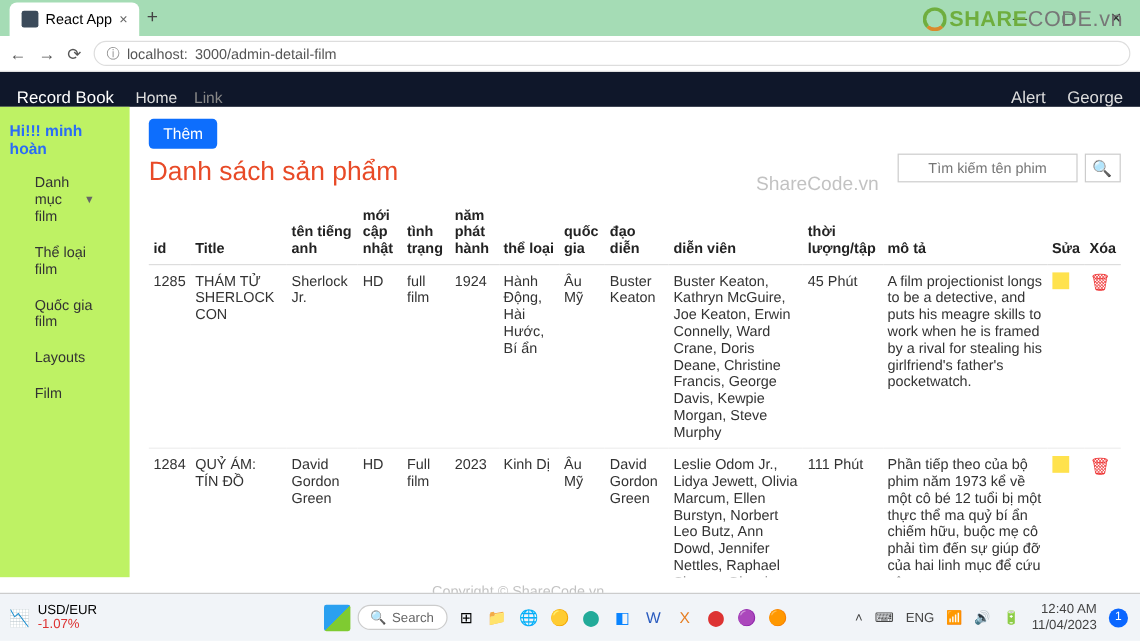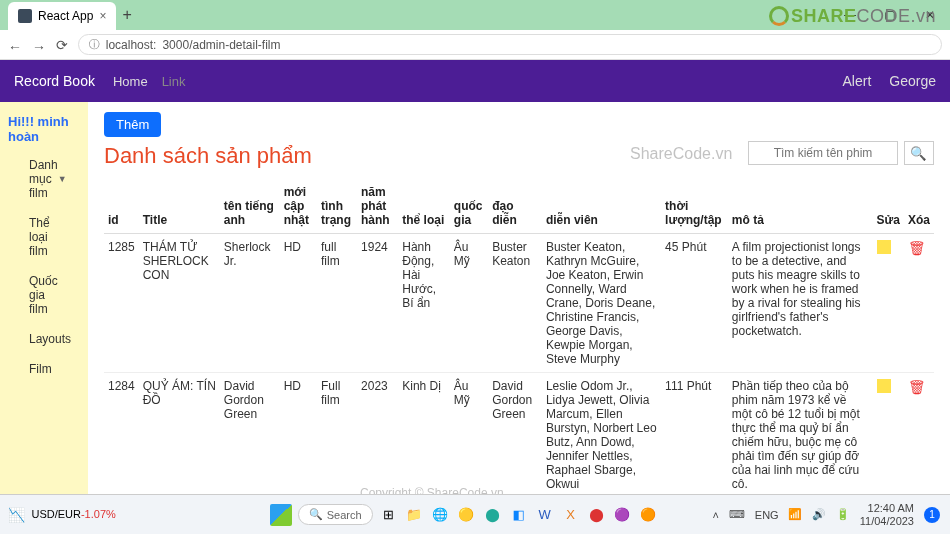--- a/index.html
+++ b/index.html
@@ -12,29 +12,29 @@
 .tab-close { color: #666; cursor: pointer; }
 .new-tab { margin-left: 6px; color: #444; font-size: 16px; }
 .win-controls { position: absolute; right: 0; display: flex; }
 .win-btn { width: 40px; height: 30px; display: flex; align-items: center; justify-content: center; color: #333; font-size: 12px; }
 .addr-bar { height: 30px; background: #fff; border-bottom: 1px solid #ddd; display: flex; align-items: center; padding: 0 8px; gap: 10px; }
 .nav-icon { color: #555; font-size: 14px; }
 .url-box { flex: 1; display: flex; align-items: center; gap: 6px; border: 1px solid #ddd; border-radius: 12px; padding: 2px 10px; font-size: 12px; color: #555; }
 .url-icon { color: #888; font-size: 11px; }
 
 
-.app-nav { height: 42px; background: #4c1d95; color: #fff; display: flex; align-items: center; padding: 0 14px; font-size: 14px; }
+.app-nav { height: 29px; background: #0f172a; color: #fff; display: flex; align-items: flex-end; padding: 0 14px; font-size: 14px; }
 .brand { font-weight: 500; margin-right: 18px; }
 .nav-link { margin-right: 14px; color: #ddd; font-size: 13px; }
 .nav-link.muted { color: #888; }
 .nav-right { margin-left: auto; display: flex; gap: 18px; color: #ddd; }
 
 
 .page { display: flex; height: 392px; }
-.sidebar { width: 88px; background: #fef9c3; padding-top: 6px; }
+.sidebar { width: 108px; background: #bef264; padding-top: 6px; }
 .greet { color: #2a6cf7; font-weight: 600; font-size: 13px; padding: 6px 8px; }
 .side-item { padding: 8px 29px; font-size: 12px; color: #333; display: flex; align-items: center; justify-content: space-between; }
 .side-caret { font-size: 9px; color: #666; }
 
 .content { flex: 1; padding: 10px 16px 0 16px; overflow: hidden; }
 .btn-add { background: #0d6efd; color: #fff; border: none; padding: 5px 12px; border-radius: 4px; font-size: 13px; }
 .page-title { color: #e84a27; font-size: 22px; font-weight: 500; margin-top: 6px; }
 .title-row { display: flex; align-items: center; justify-content: space-between; }
 .search-wrap { display: flex; gap: 6px; margin-left: 12px; }
 .search-in { border: 1px solid #ccc; width: 150px; padding: 4px 8px; font-size: 12px; text-align: center; color: #888; }
@@ -52,21 +52,21 @@
 .wm1 { position: absolute; top: 145px; left: 630px; color: rgba(120,120,120,0.45); font-size: 16px; font-weight: 500; pointer-events: none; }
 .wm2 { position: absolute; bottom: 34px; left: 360px; color: rgba(120,120,120,0.45); font-size: 12px; font-weight: 500; pointer-events: none; }
 .logo-wm { position: absolute; top: 6px; right: 14px; font-size: 18px; font-weight: 700; letter-spacing: .5px; pointer-events: none; }
 .logo-wm .s1 { color: #6fae3e; }
 .logo-wm .s2 { color: #777; font-weight: 500; }
 .logo-ring { display: inline-block; width: 20px; height: 20px; border: 3px solid #6fae3e; border-bottom-color: #d98a2b; border-radius: 50%; vertical-align: -4px; margin-right: 2px; }
 
 
 .taskbar { position: absolute; bottom: 0; left: 0; right: 0; height: 40px; background: #f1f4f8; border-top: 1px solid #ccc; display: flex; align-items: center; font-size: 11px; }
 .tb-left { display: flex; align-items: center; gap: 6px; padding-left: 8px; }
-.tb-rate { display: flex; flex-direction: row; line-height: 1; }
+.tb-rate { display: flex; flex-direction: column; line-height: 1; }
 .tb-red { color: #d33; }
 .tb-center { position: absolute; left: 270px; display: flex; align-items: center; gap: 6px; }
 .tb-start { width: 22px; height: 22px; background: linear-gradient(135deg,#2aa0f0 0 50%,#7fcb31 50% 100%); border-radius: 2px; }
 .tb-search { display: flex; align-items: center; gap: 4px; background: #fff; border: 1px solid #ccc; border-radius: 14px; padding: 3px 10px; font-size: 11px; color: #666; }
 .tb-icon { width: 20px; height: 20px; border-radius: 4px; display: flex; align-items: center; justify-content: center; font-size: 13px; }
 .tb-right { margin-left: auto; display: flex; align-items: center; gap: 10px; padding-right: 10px; color: #444; }
 .tb-time { display: flex; flex-direction: column; align-items: flex-end; line-height: 1.1; }
 .notif { width: 16px; height: 16px; background: #0a66ff; color: #fff; border-radius: 50%; font-size: 10px; display: flex; align-items: center; justify-content: center; }
 </style>
 </head>

